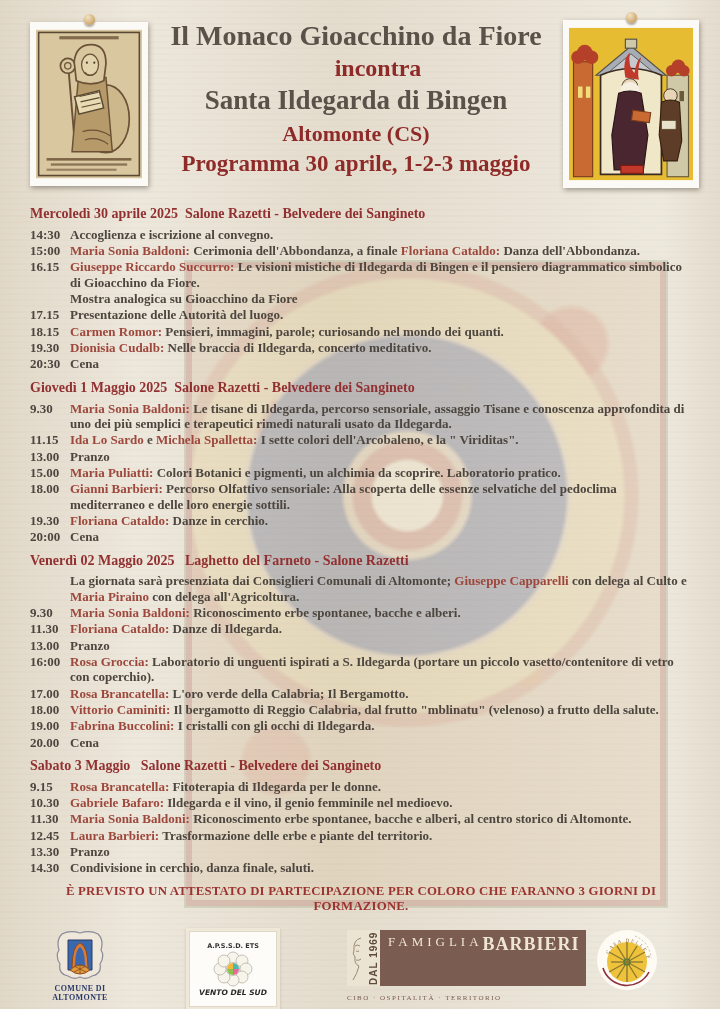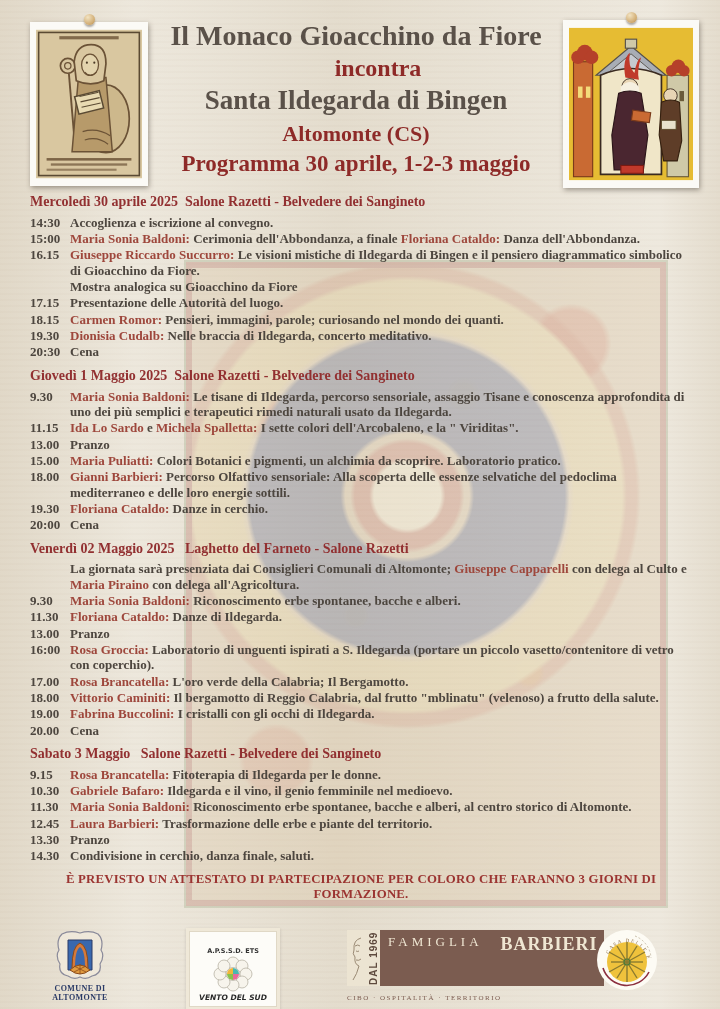--- a/index.html
+++ b/index.html
@@ -44,44 +44,44 @@
   .title-block{position:absolute; left:148px; top:18px; width:416px; text-align:center; font-weight:bold;}
   .t-main{font-size:28px; color:#5a5149; line-height:1.25;}
   .t-red{color:#8e2a28;}
   .t-incontra{font-size:24px; line-height:1.3;margin-left:44px;}
   .t-santa{font-size:27px; color:#5a5149; line-height:1.25;}
   .t-alto{font-size:22px; line-height:1.45;}
   .t-prog{font-size:23px; line-height:1.2;}
   
   .content{position:absolute; left:30px; top:192px; width:662px;}
   .day-heading{font-size:14px; font-weight:bold; color:#923031; margin:8px 0 4px 0; line-height:1.2;}
-  .day:first-child .day-heading{margin-top:2px;}
+  .day:first-child .day-heading{margin-top:14px;}
   .event-row{display:flex; font-size:13px; line-height:1.18; margin-bottom:1px; font-weight:bold;}
   .event-time{flex:0 0 40px; color:#4d463f;}
   .event-text{flex:1; color:#4d463f;}
   .speaker{color:#9e473c;}
   .footer-note{margin-top:8px; text-align:center; font-size:12.8px; font-weight:bold; color:#9b3431; letter-spacing:.2px;}
   
   .logos{position:absolute; left:0; top:926px; width:720px; height:80px;}
   .logo{position:absolute;}
   .logo-comune{left:36px; top:4px; width:88px; text-align:center;}
   .logo-comune .crest{width:52px; height:50px; margin:0 auto;}
   .comune-text{font-family:"Liberation Serif",serif; font-size:8px; font-weight:bold; color:#2a3a66; line-height:1.15; letter-spacing:.4px;}
   .logo-vento{left:186px; top:2px; width:88px; height:76px; background:#efe8d8; padding:3px; box-shadow:0 1px 3px rgba(0,0,0,.15);}
-  .vento-inner{background:#fdfcf8; width:100%; height:100%; box-sizing:border-box; border:1px solid #e0d8c6; text-align:center; display:flex; flex-direction:column; justify-content:flex-end; padding:4px 2px; }
+  .vento-inner{background:#fdfcf8; width:100%; height:100%; box-sizing:border-box; border:1px solid #e0d8c6; text-align:center; display:flex; flex-direction:column; justify-content:center; padding:4px 2px; }
   .vento-top{font-family:"DejaVu Sans",sans-serif; font-size:6.5px; font-weight:bold; color:#333;}
   .vento-bottom{font-family:"DejaVu Sans",sans-serif; font-size:7.5px; font-weight:bold; font-style:italic; color:#2a2a2a;}
   .vento-flower{width:40px; height:38px; margin:0 auto;}
   .logo-barbieri{left:347px; top:4px; width:166px;}
   .barbieri-row{display:flex; align-items:stretch; height:56px;}
   .barbieri-face{width:36px; background:#ece4d2; display:flex; align-items:stretch;}
   .barbieri-dal{writing-mode:vertical-rl; transform:rotate(180deg); font-family:"Liberation Sans",sans-serif; font-size:10px; font-weight:bold; color:#5e4a3e; text-align:center; padding:0 1px; letter-spacing:1px;}
   .barbieri-block{flex:1; background:#7b5c50; color:#efe6d2; padding:5px 6px 4px 8px; display:flex; flex-direction:row; justify-content:center;}
   .barbieri-famiglia{font-size:13px; letter-spacing:4px; line-height:1.1; font-weight:normal;}
-  .barbieri-name{font-size:18px; font-weight:bold; letter-spacing:1px; line-height:1.05;margin-left:18px;}
+  .barbieri-name{font-size:18px; font-weight:bold; letter-spacing:1px; line-height:1.05;}
   .barbieri-tagline{margin-top:8px; font-family:"Liberation Serif",serif; font-size:7px; letter-spacing:1.5px; color:#7b5c50; white-space:nowrap; overflow:hidden;}
   .logo-erbe{left:595px; top:2px; width:64px; height:64px;}
   .logo-erbe svg{width:64px; height:64px;}
   .sketch{stroke:#9a8a74; stroke-width:1; fill:none;}
 </style>
 </head>
 <body>
 
 <div class="poster">
 

